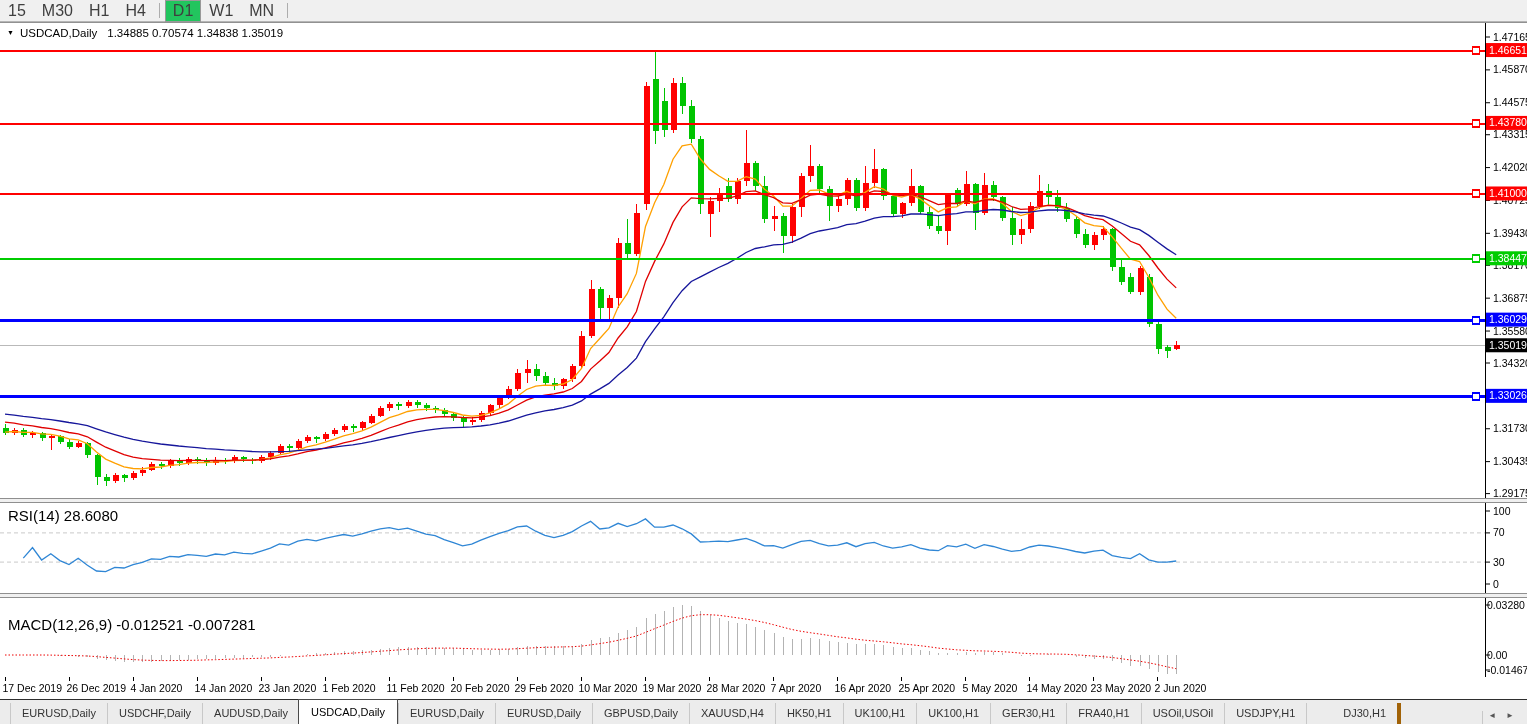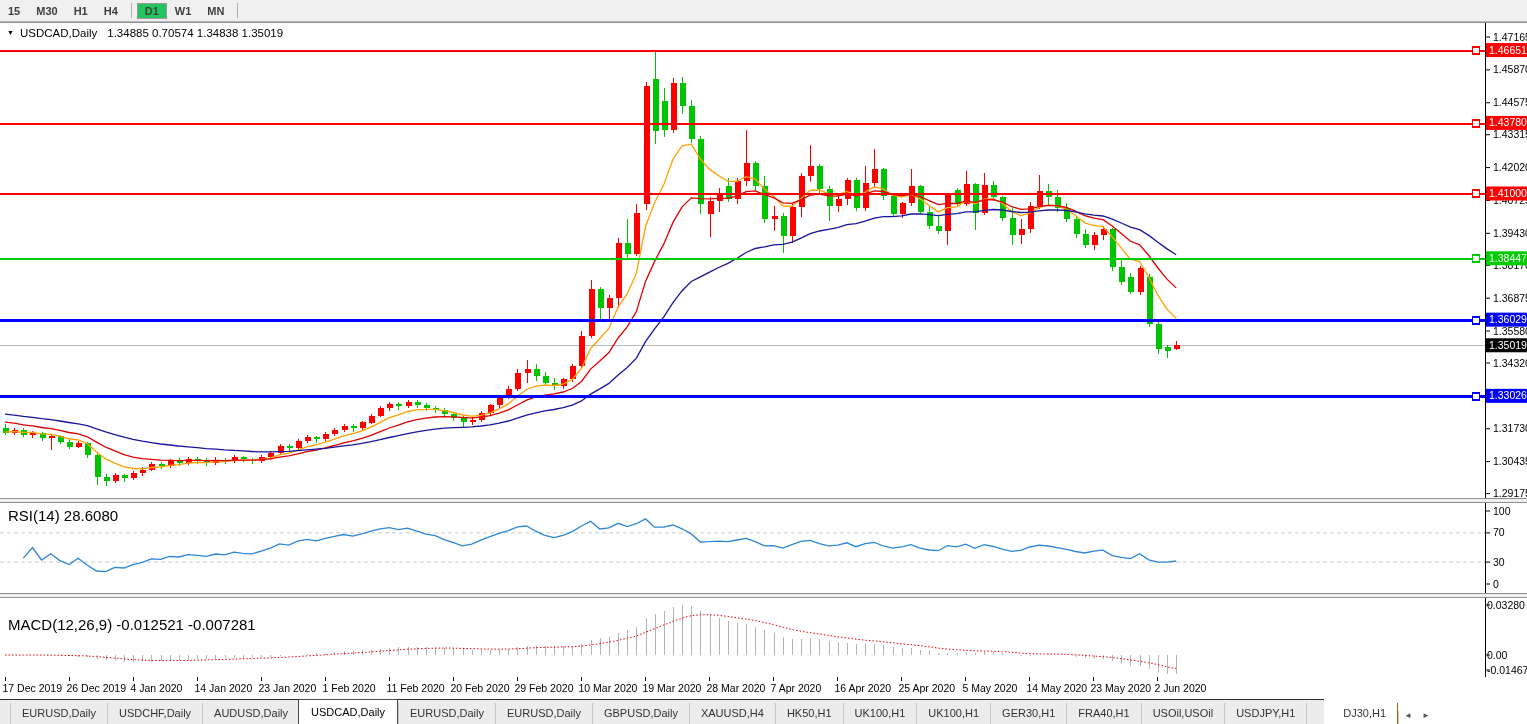--- a/index.html
+++ b/index.html
@@ -1,33 +1,33 @@
 <!DOCTYPE html>
 <html><head>
 <meta charset="utf-8">
 <style>
   html,body{margin:0;padding:0;background:#fff;font-family:"Liberation Sans",sans-serif;}
   #root{position:relative;width:1527px;height:724px;overflow:hidden;background:#fff;}
   #toolbar{position:absolute;top:0;left:0;width:1527px;height:22px;background:#f0f0f0;
     border-bottom:1px solid #b5b5b5;display:flex;align-items:center;box-sizing:border-box;}
-  .tfbtn{font-size:11px;color:#3f3f3f;padding:2px 8px;cursor:default;font-weight:bold;}
+  .tfbtn{font-size:16px;color:#3f3f3f;padding:2px 8px;cursor:default;}
   .tfbtn.active{background:#22c55e;box-shadow:inset 0 0 0 1px #999;}
   .tsep{width:1px;height:15px;background:#adadad;margin:0 5px;}
   .panel{position:absolute;left:0;background:#fff;display:block;}
   svg text{font-family:"Liberation Sans",sans-serif;}
   .overlay{position:absolute;z-index:5;font-size:15px;color:#000;pointer-events:none;white-space:nowrap;}
   #hdr{top:27px;left:7px;font-size:11.5px;display:flex;align-items:center;}
   #hdr .tri{font-size:7px;margin-right:6px;position:relative;top:-1px;}
   #hdr .sym{margin-right:10px;}
   .splitter{position:absolute;left:0;width:1527px;height:5px;background:#f0f0f0;
     border-top:1px solid #8f8f8f;border-bottom:1px solid #8f8f8f;box-sizing:border-box;}
-  #tabbar{position:absolute;top:699px;left:0;width:1324px;height:25px;background:#ececec;
+  #tabbar{position:absolute;top:699px;left:0;width:1527px;height:25px;background:#ececec;
     border-top:1px solid #2e2e2e;display:flex;align-items:flex-end;box-sizing:border-box;padding-left:10px;}
   .tab{font-size:11px;color:#333;padding:3px 11px 4px;line-height:14px;border-left:1px solid #c8c8c8;cursor:default;}
-  .tab:last-of-type{border-right:1px solid #a16207;padding-left:36px;}
+  .tab:last-of-type{border-right:4px solid #a16207;padding-left:36px;}
   .tab.active{background:#fff;border:1px solid #4a4a4a;border-bottom:none;color:#000;padding:5px 12px 5px;margin-left:-1px;}
   #tabnav{margin-left:auto;display:flex;align-items:center;padding:0 8px 4px 0;border-left:1px solid #c8c8c8;}
   .navarrow{font-size:8px;color:#555;padding:0 5px;cursor:default;}
 </style>
 </head>
 <body>
 
 <div id="root">
   <div id="toolbar">
       <span class="tfbtn">15</span>

